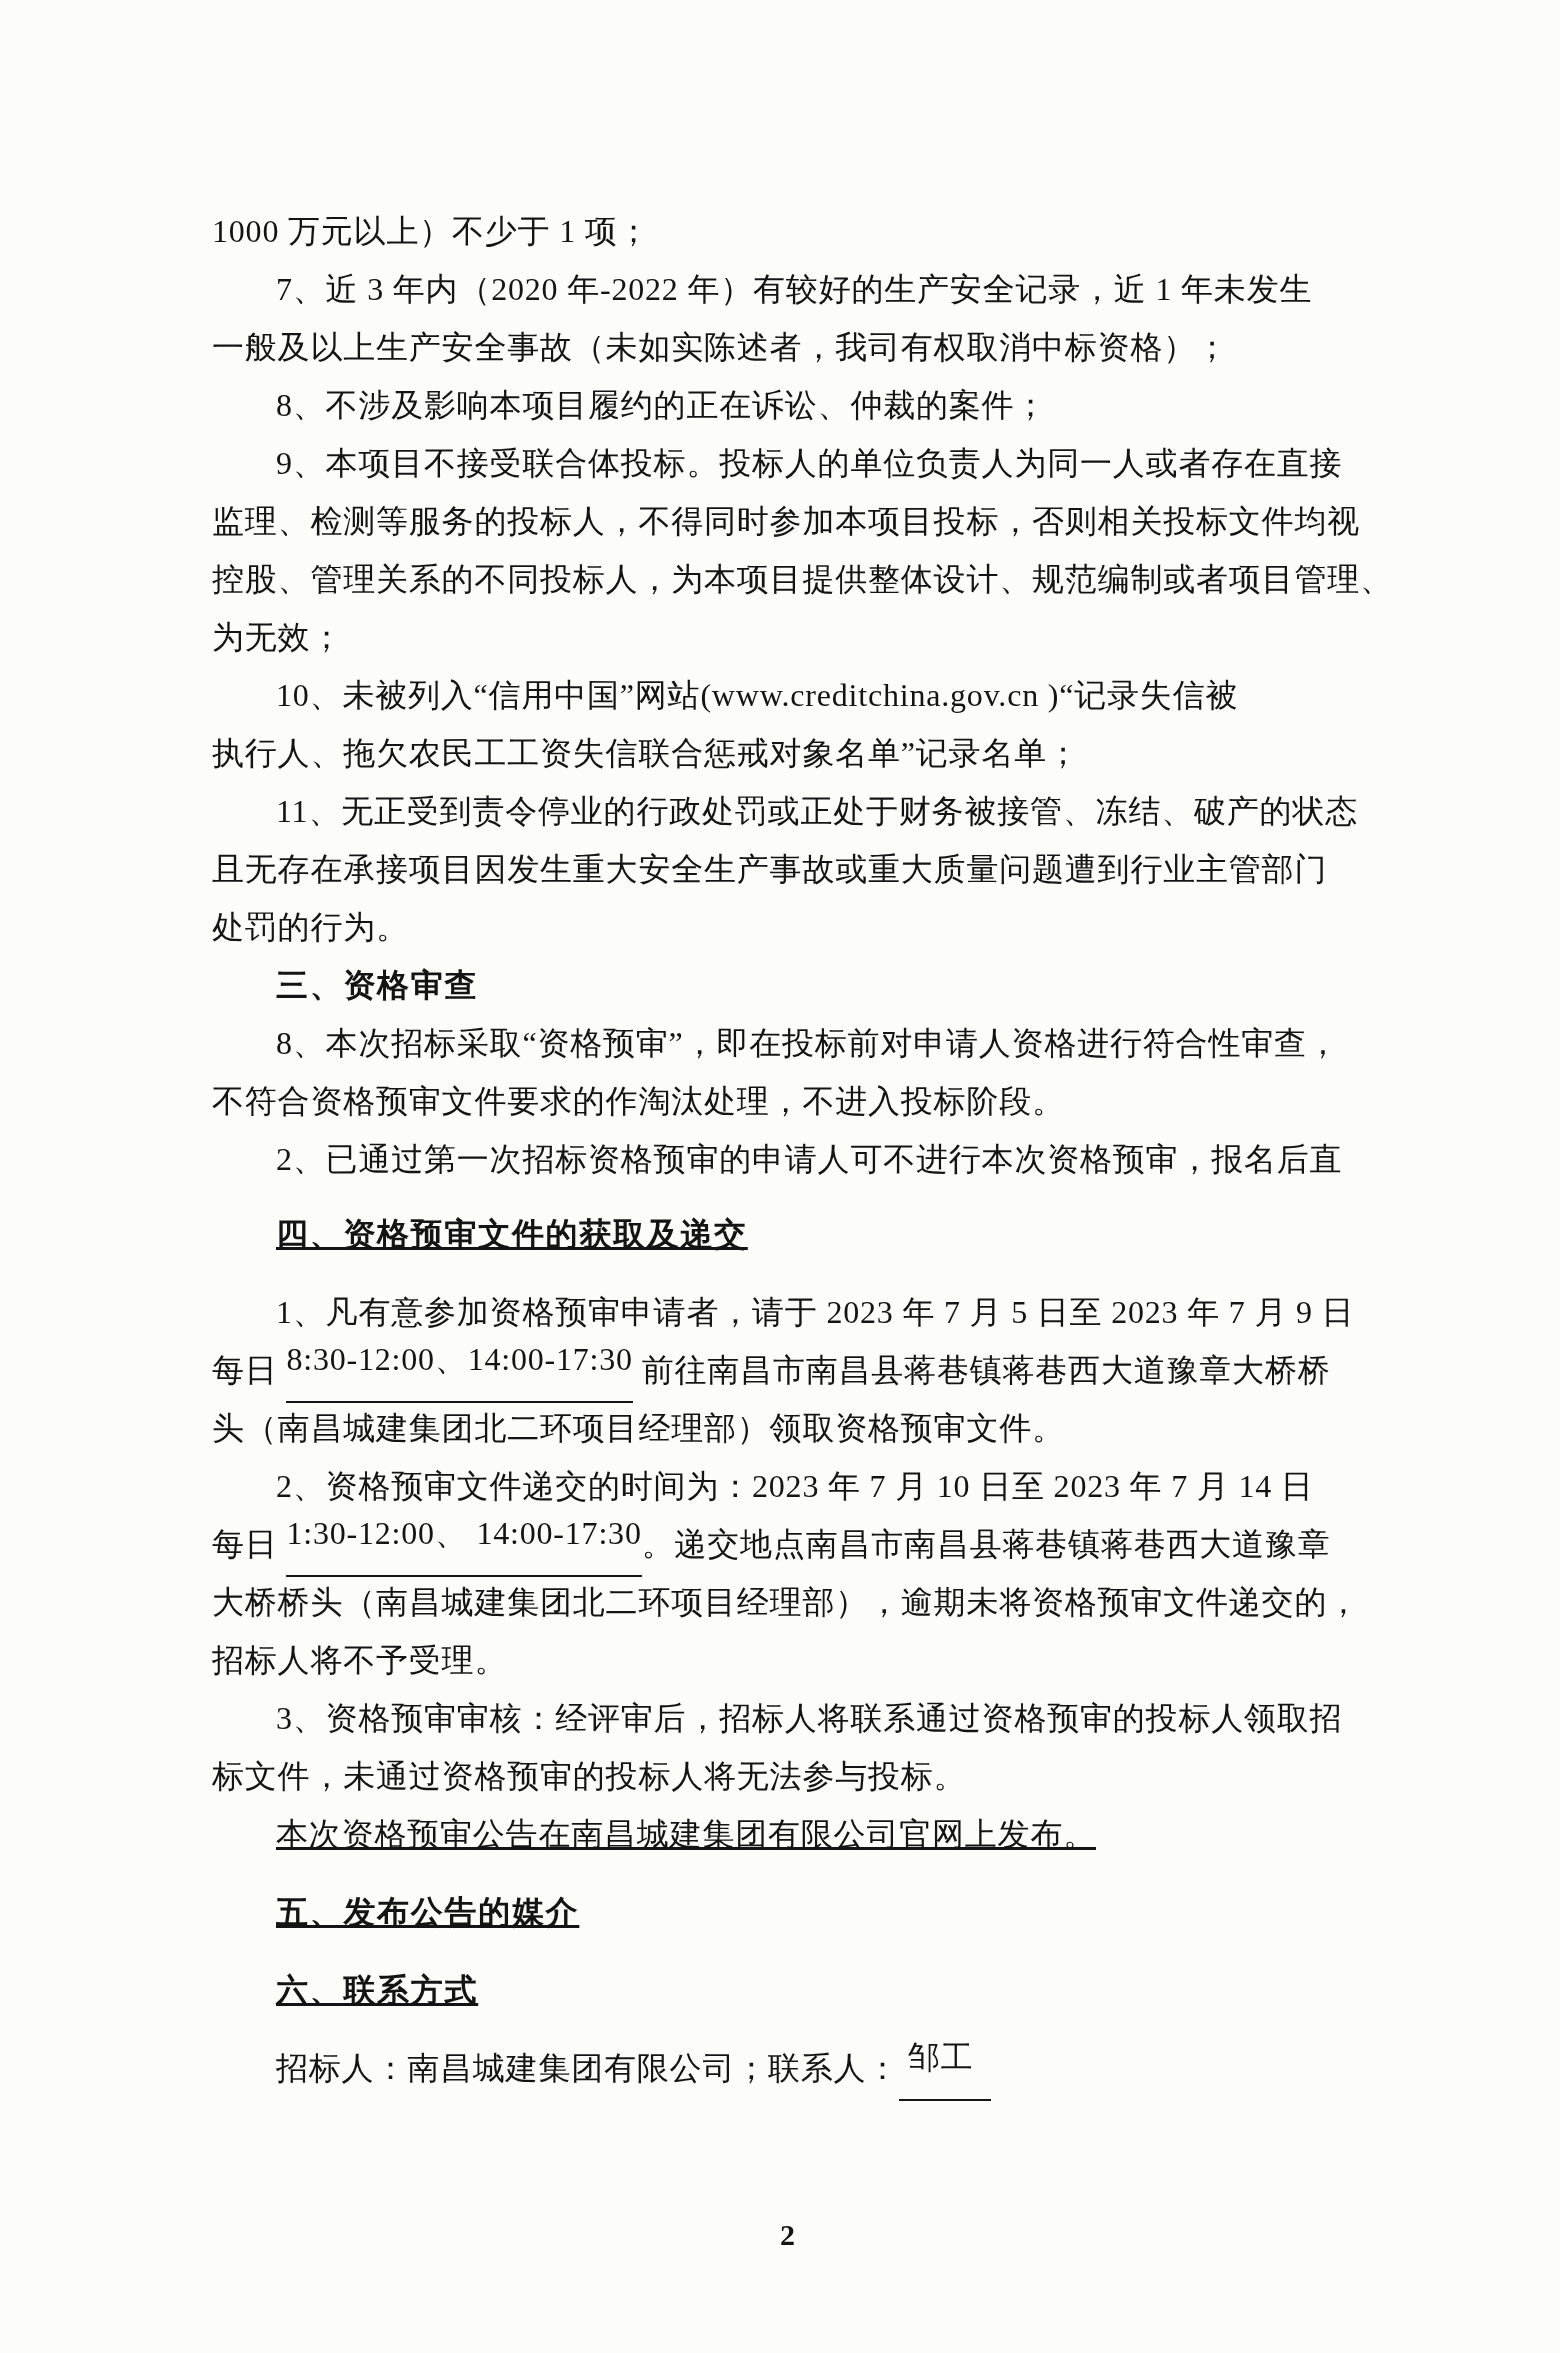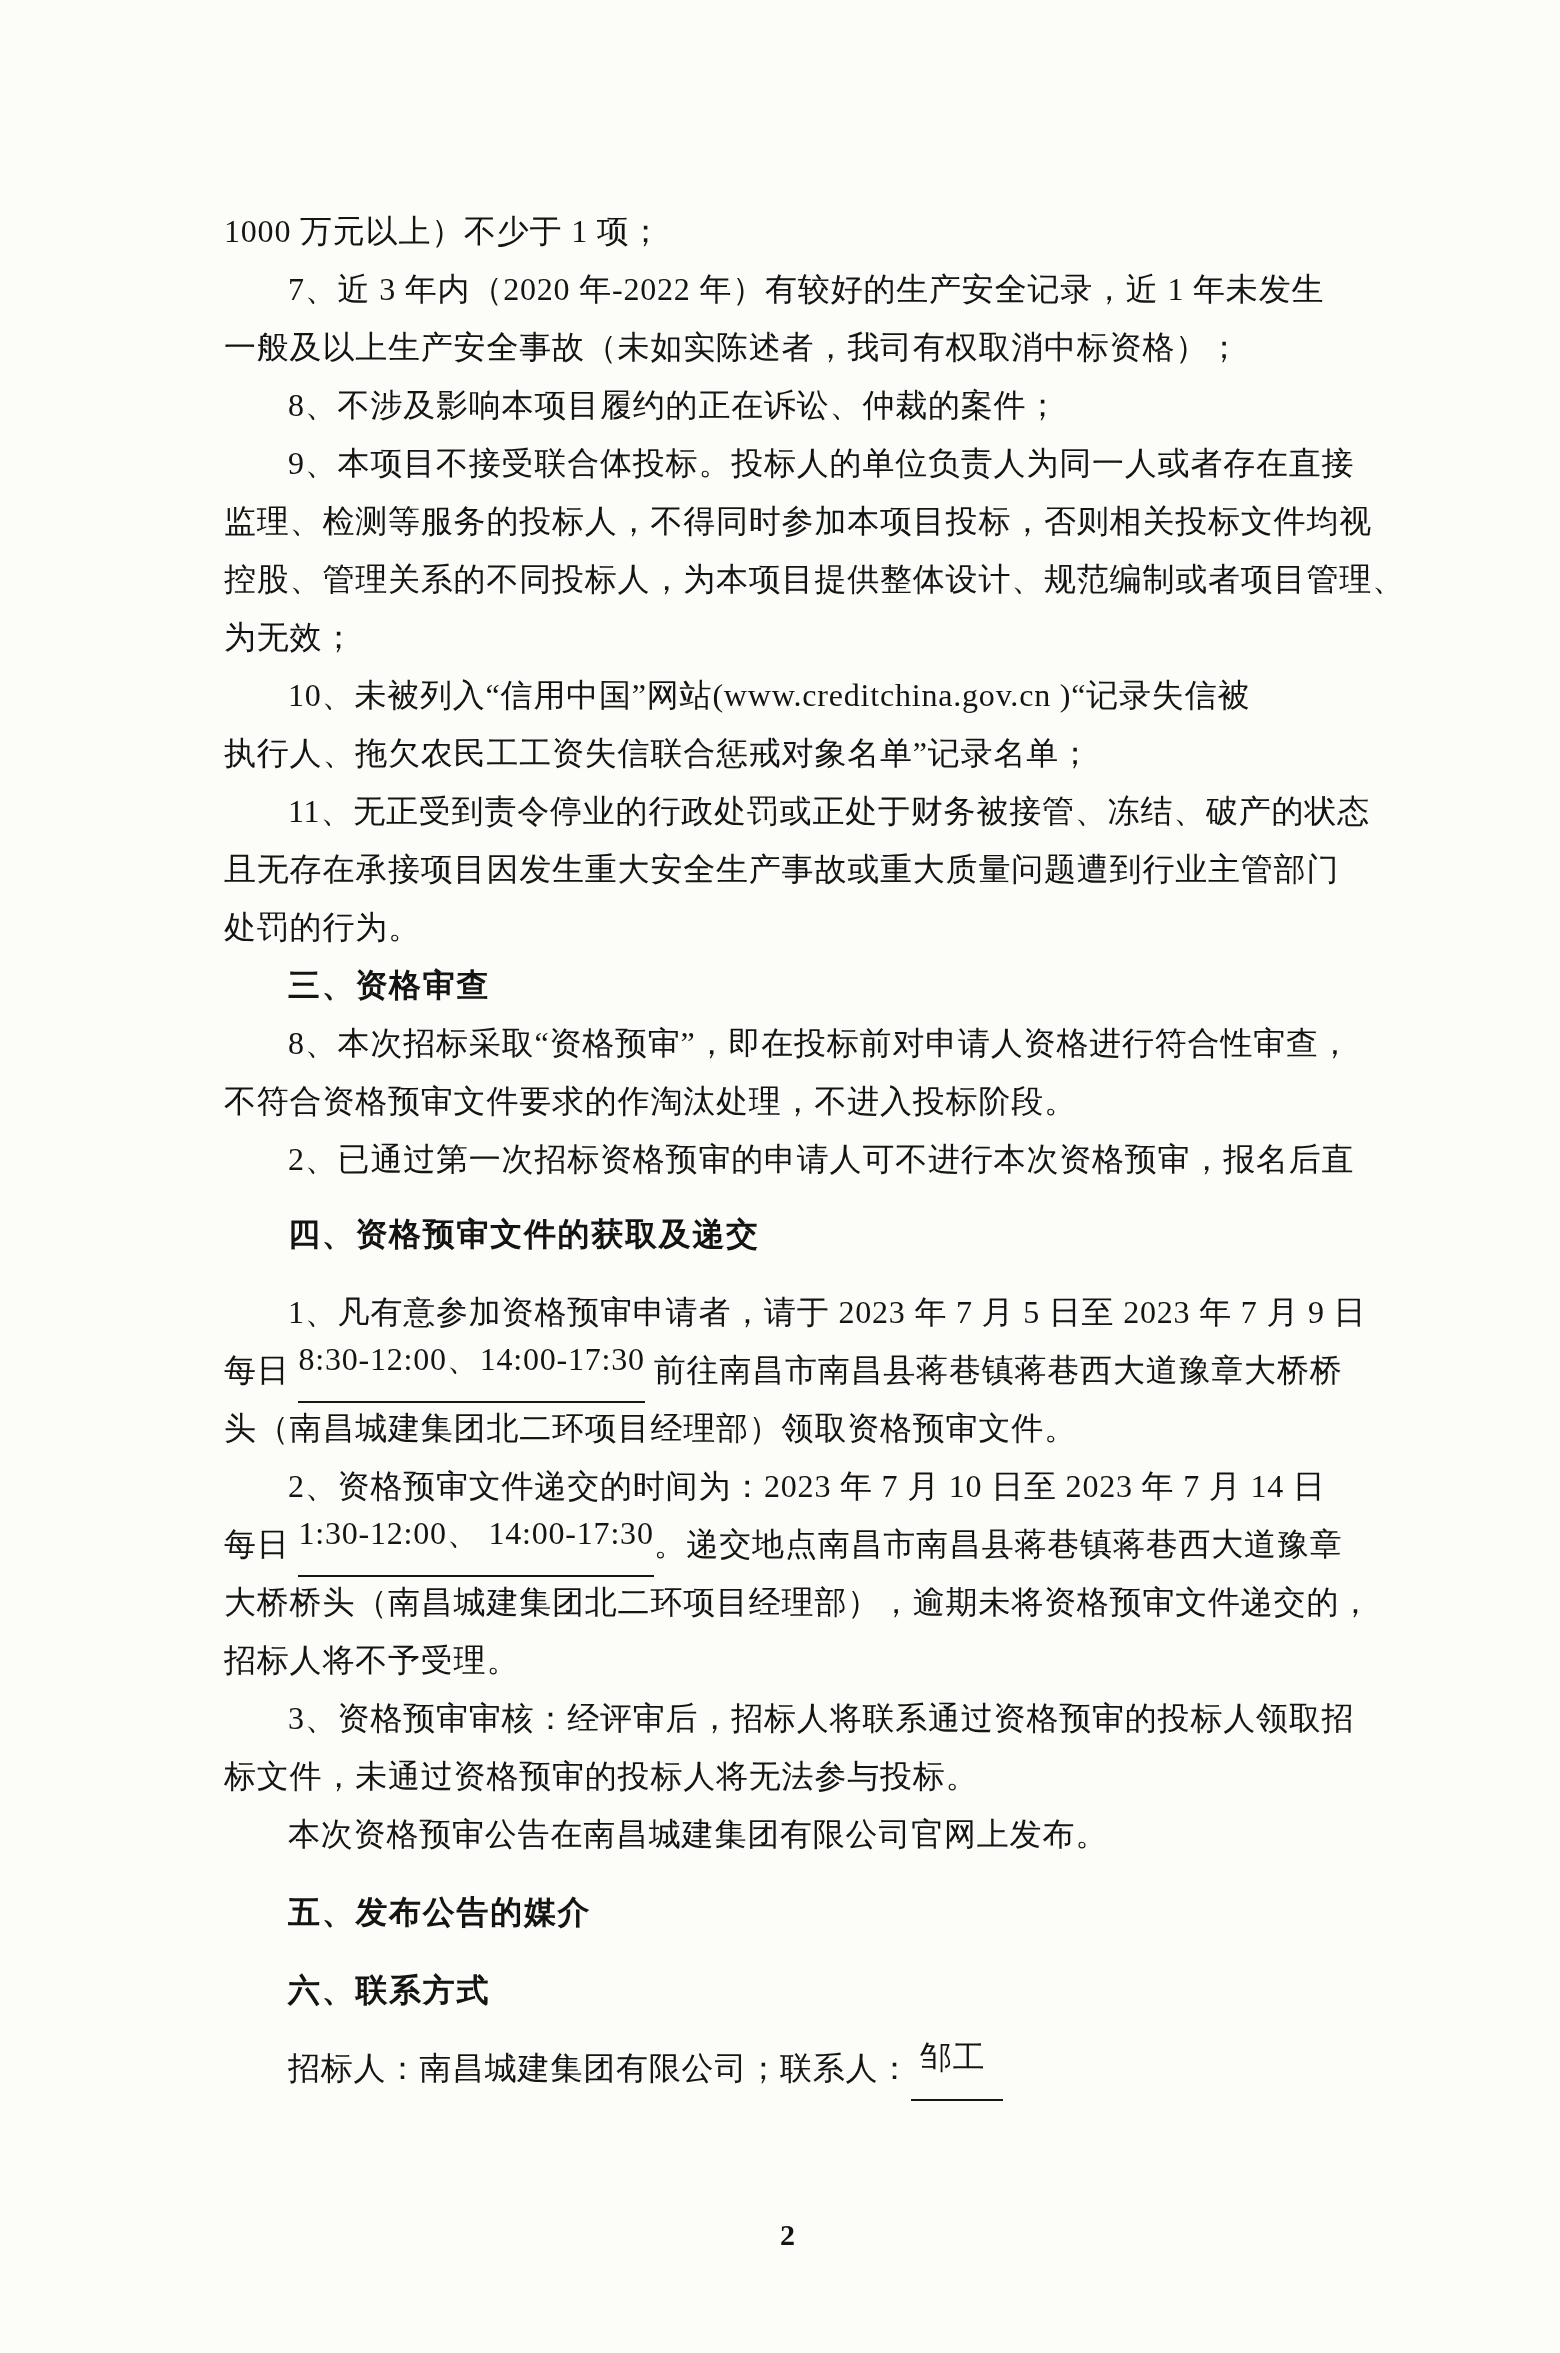--- a/index.html
+++ b/index.html
@@ -12,42 +12,42 @@
     width: 1560px;
     height: 2354px;
     margin: 0 auto;
     background: #fcfcf8;
     color: #141414;
     font-family: "Liberation Serif", "DejaVu Serif", serif;
     overflow: hidden;
   }
   .content {
     position: absolute;
-    left: 224px;
+    left: 212px;
     top: 203px;
     width: 1159px;
   }
   .line {
     height: 58px;
     display: flex;
     align-items: center;
     font-size: 32px;
     letter-spacing: 0.8px;
     white-space: pre;
   }
   .line span { white-space: pre; }
   .indent { padding-left: 64px; }
   .heading {
     font-weight: 700;
     font-family: "Liberation Sans", "DejaVu Sans", sans-serif;
     letter-spacing: 1.7px;
     text-align: center;
   }
   .gap-before { margin-top: 16.7px; }
-  .gap-after  { margin-bottom: 20px; }
+  .gap-after  { margin-bottom: 20px; text-decoration: underline; }
   .u {
     border-bottom: 2.5px solid #161616;
     padding-bottom: 19px;
   }
   .page-number {
     position: absolute;
     top: 2218px;
     left: 208px;
     width: 1159px;
     text-align: center;

